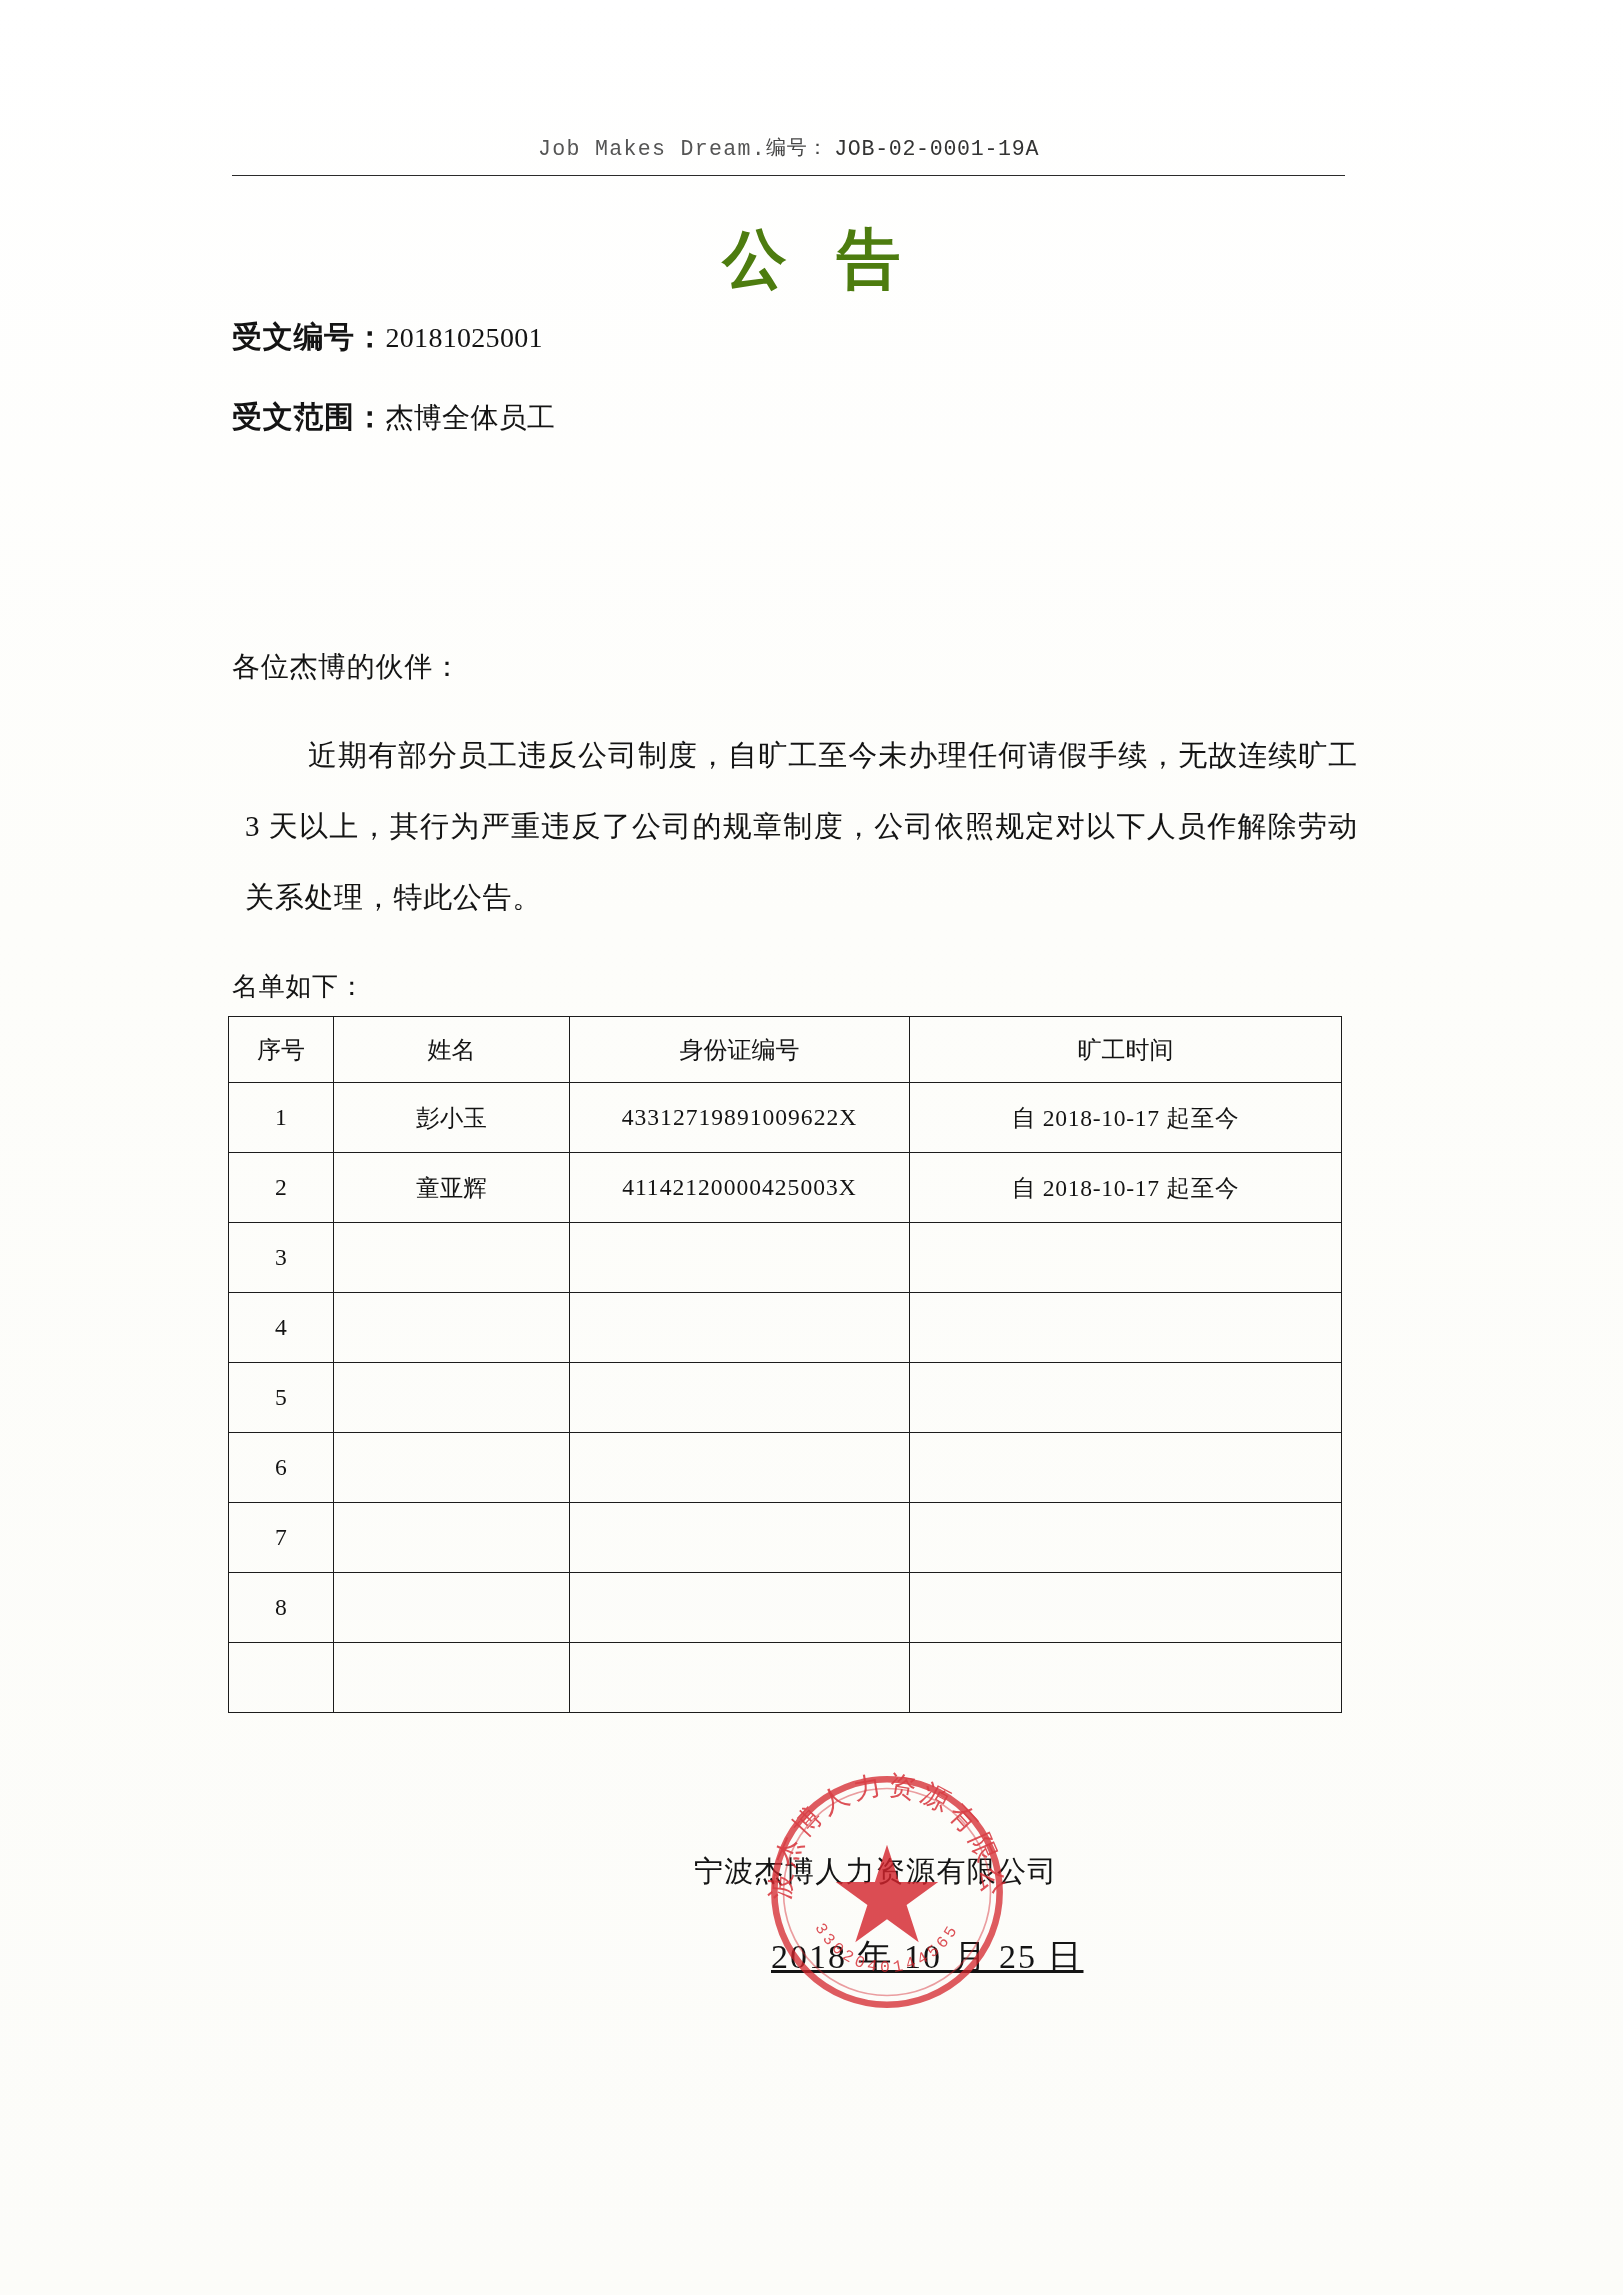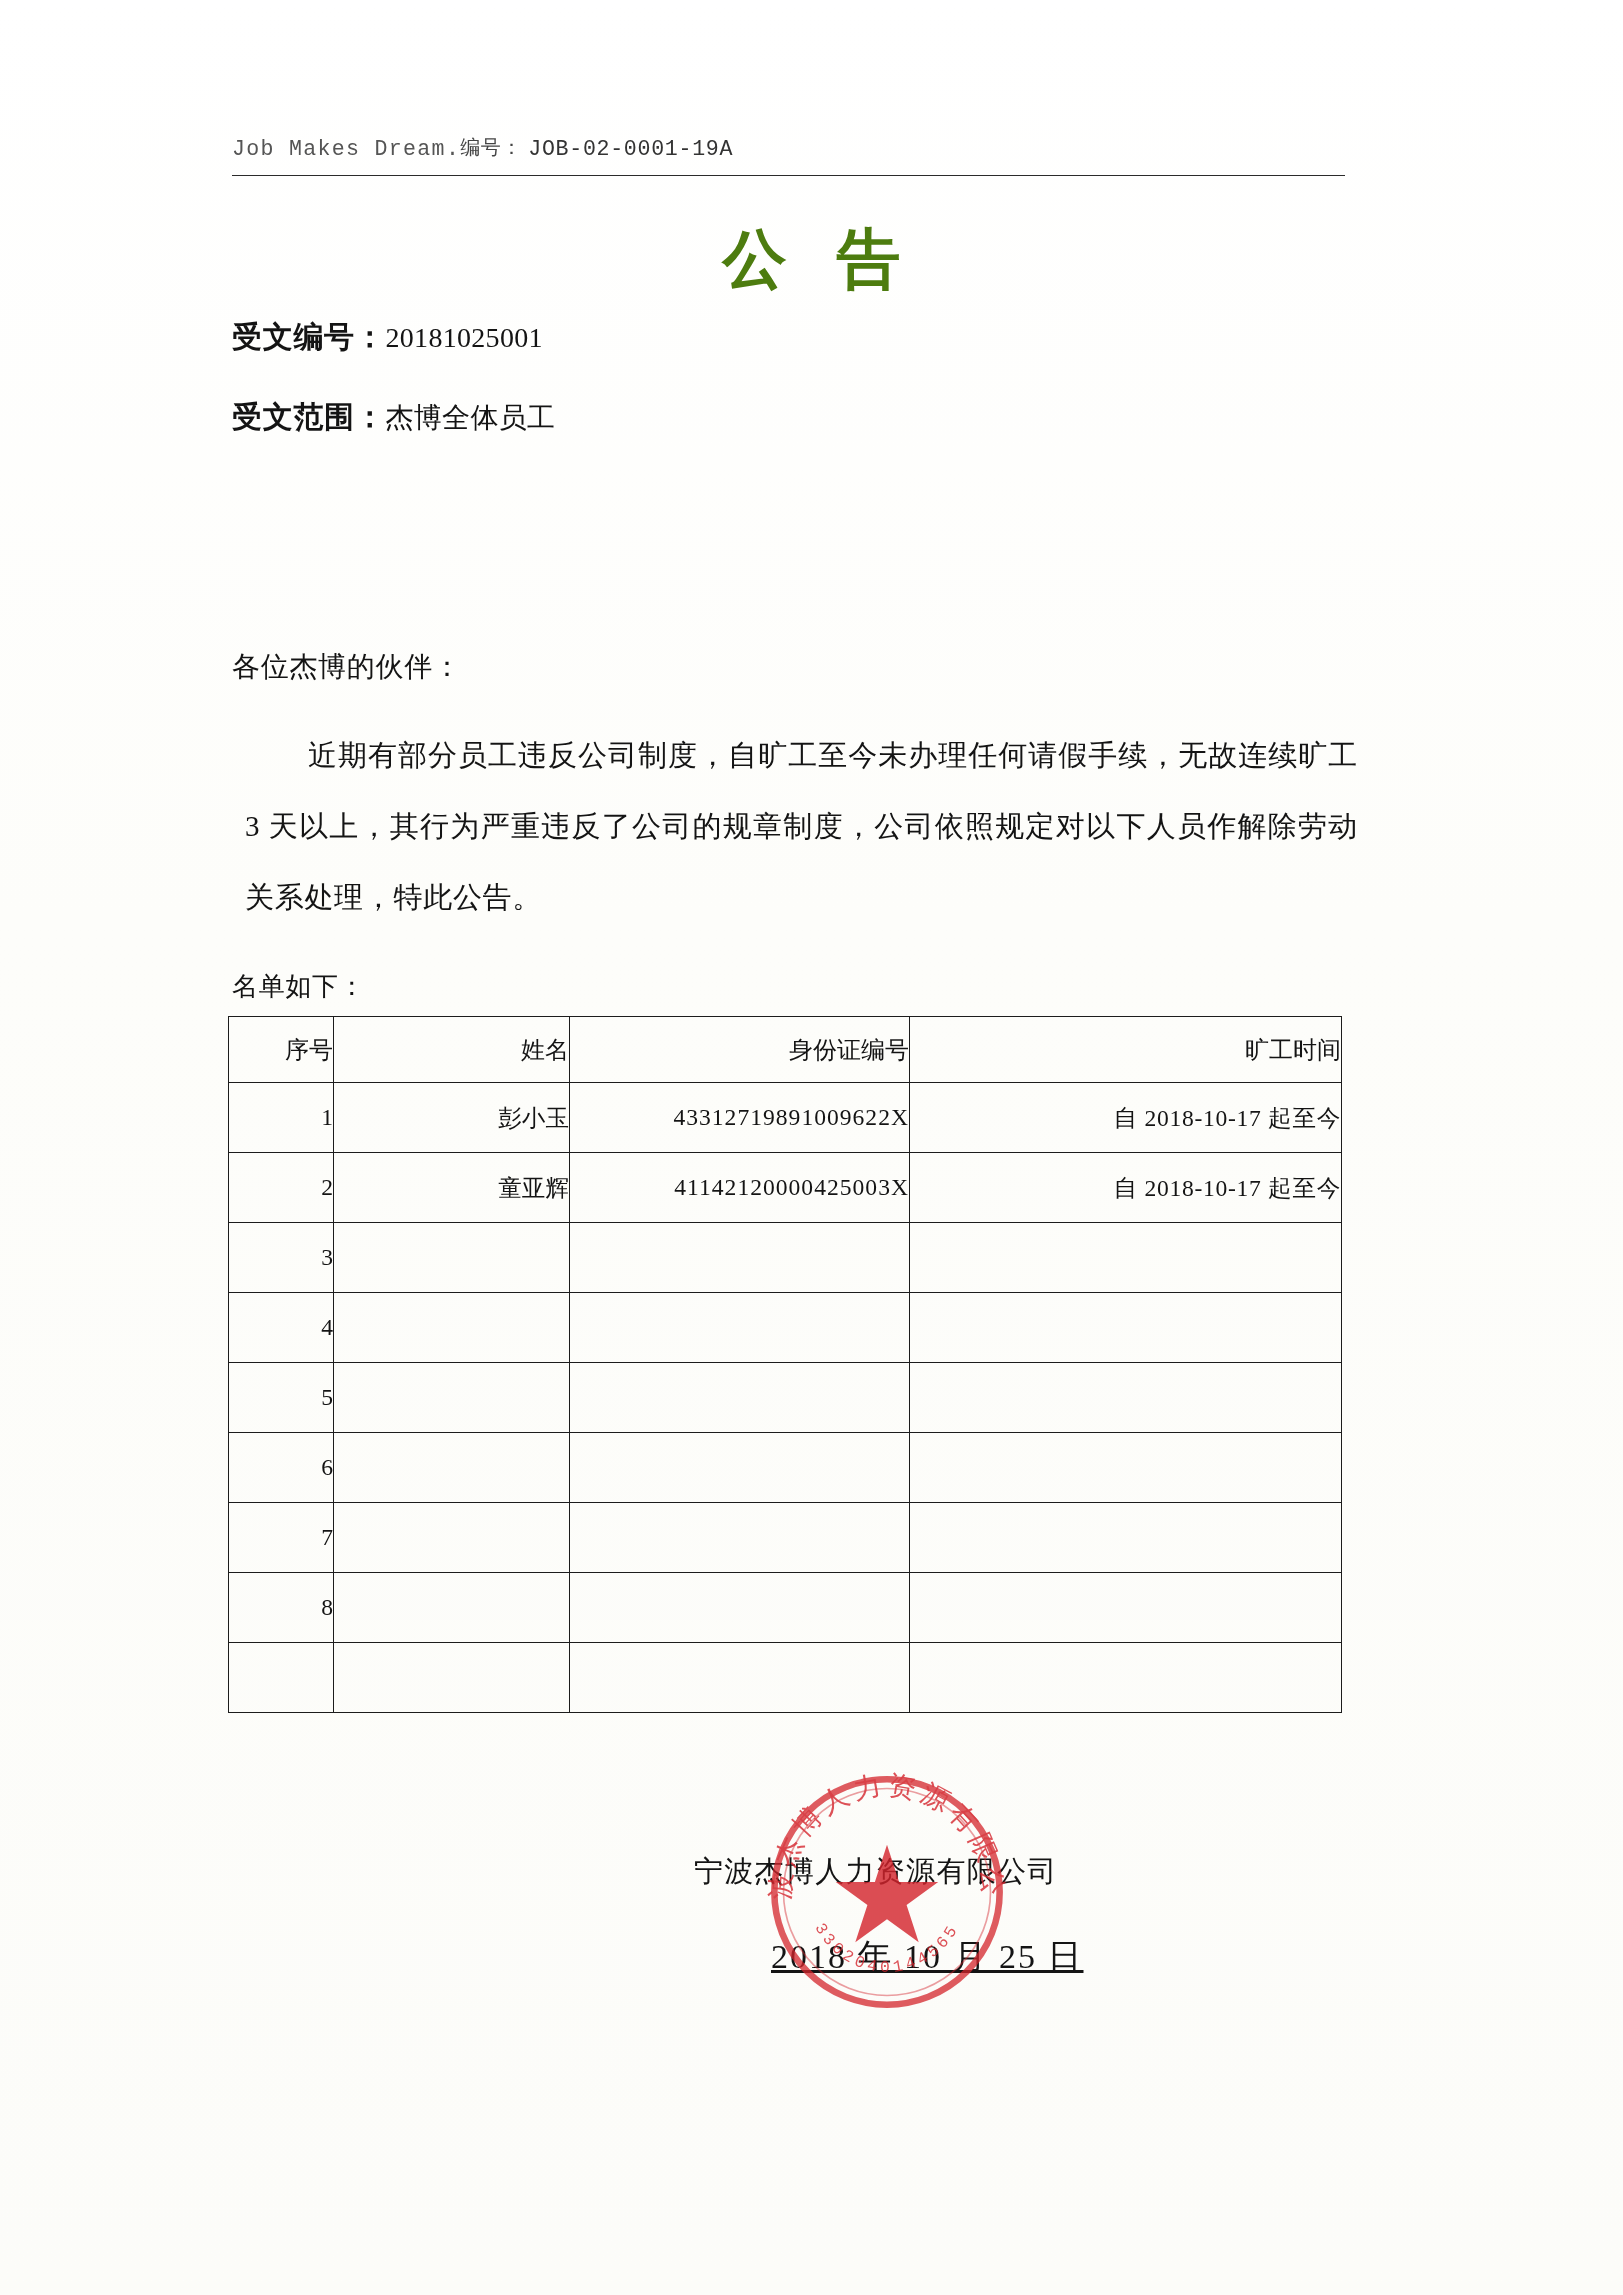--- a/index.html
+++ b/index.html
@@ -33,21 +33,21 @@
     height: 2295px;
   }
 
   
   .hdr {
     position: absolute;
     left: 232px;
     top: 134px;
     width: 1113px;
     display: flex;
-    justify-content: flex-start;
+    justify-content: center;
     align-items: flex-end;
   }
   .hdr-left {
     font-family: "Liberation Mono", "DejaVu Sans Mono", monospace;
     font-size: 21.6px;
     letter-spacing: 1.3px;
     color: #555;
   }
   .hdr-right {
     font-family: "Liberation Mono", "DejaVu Sans Mono", monospace;
@@ -147,21 +147,21 @@
     width: 1113px;
   }
   table.roster {
     border-collapse: collapse;
     width: 1113px;
     table-layout: fixed;
   }
   table.roster td, table.roster th {
     border: 1.3px solid #1c1c1c;
     height: 69px;
-    text-align: right;
+    text-align: center;
     vertical-align: middle;
     font-size: 23.6px;
     font-weight: normal;
     padding: 0;
   }
   table.roster th {
     font-size: 24px;
     height: 65px;
   }
   .col-idx { width: 105px; }

